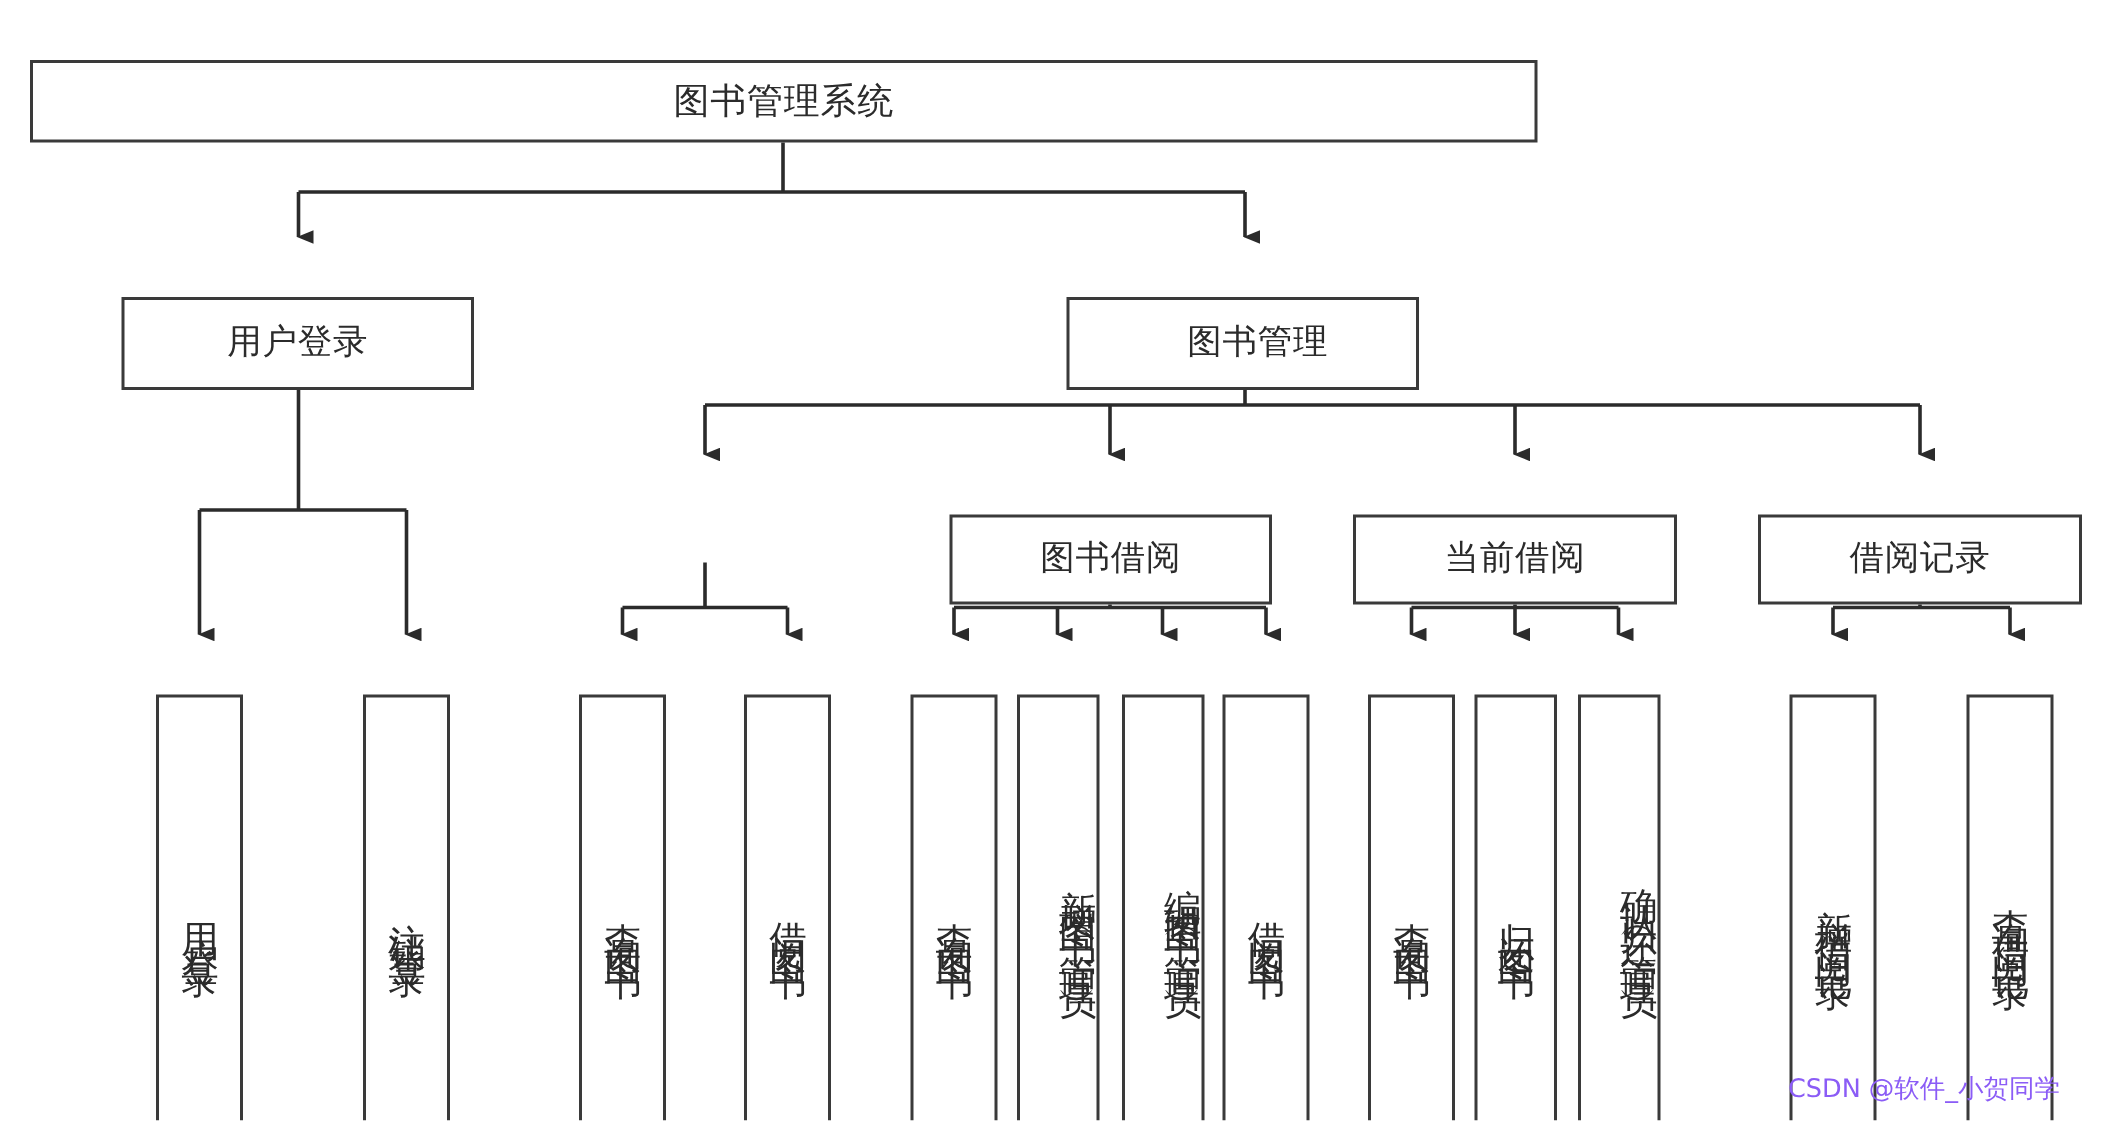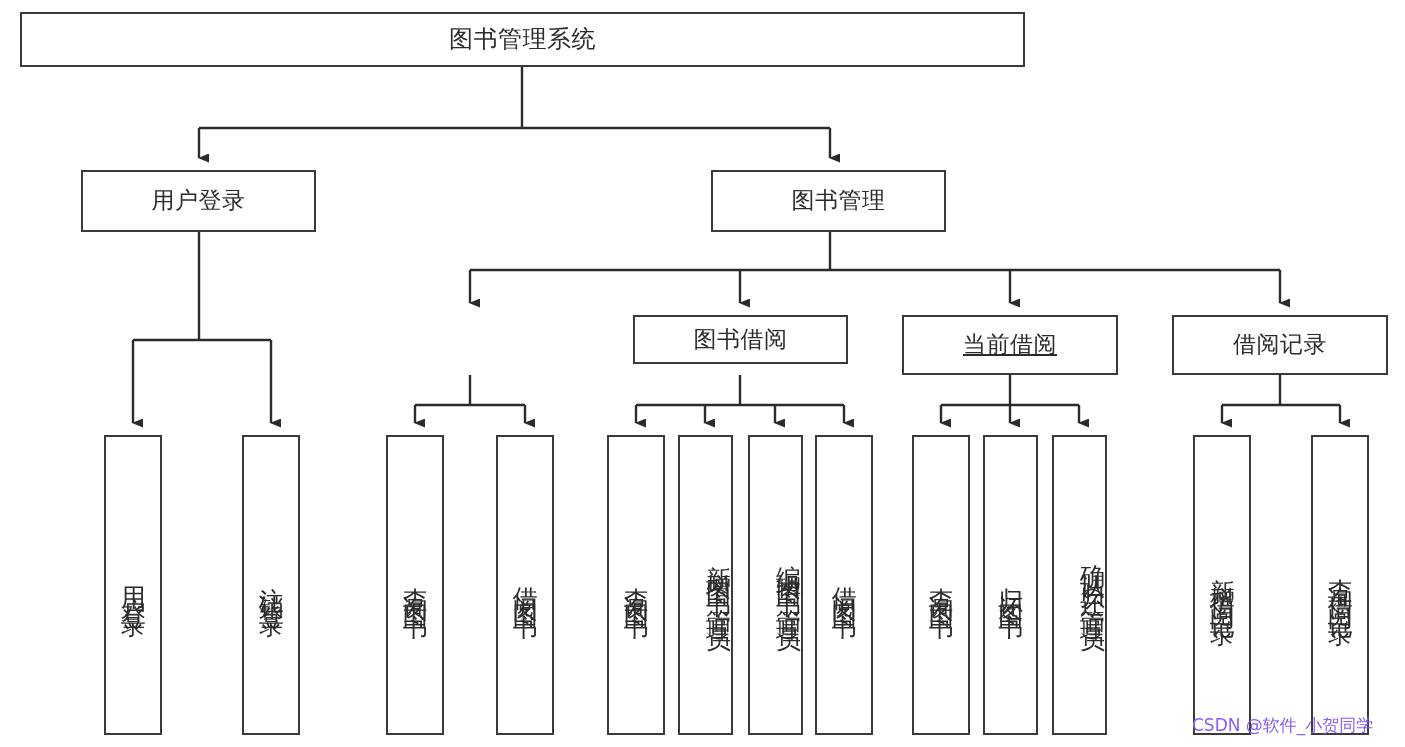--- a/index.html
+++ b/index.html
@@ -29,20 +29,21 @@
   .node {
     position: absolute;
     box-sizing: border-box;
     border: 2px solid #3a3a3a;
     background: #ffffff;
     display: flex;
     align-items: center;
     justify-content: center;
     color: #2b2b2b;
     line-height: 1.02;
+    margin-top: 28px;
   }
   .node-h {
     font-size: 23px;
     letter-spacing: 0.5px;
   }
   .node-root {
     font-size: 24px;
   }
   .node-v {
     writing-mode: vertical-rl;
@@ -129,24 +130,24 @@
     <span>图书管理系统</span>
   </div>
 
   <div class="node node-h" style="left:81px; top:170px; width:235px; height:62px;">
     <span>用户登录</span>
   </div>
   <div class="node node-h" style="left:711px; top:170px; width:235px; height:62px;padding-left:20px;">
     <span>图书管理</span>
   </div>
 
-  <div class="node node-h" style="left:633px; top:315px; width:215px; height:49px;">
+  <div class="node node-h" style="left:633px; top:315px; width:215px; height:60px;">
     <span>图书借阅</span>
   </div>
-  <div class="node node-h" style="left:902px; top:315px; width:216px; height:60px;text-decoration:underline;">
+  <div class="node node-h" style="left:902px; top:315px; width:216px; height:60px;">
     <span>当前借阅</span>
   </div>
   <div class="node node-h" style="left:1172px; top:315px; width:216px; height:60px;">
     <span>借阅记录</span>
   </div>
 
   <div class="node node-v" style="left:104px; top:435px; width:58px; height:300px;">
     <span class="vlabel">用户登录</span>
   </div>
   <div class="node node-v" style="left:242px; top:435px; width:58px; height:300px;">

